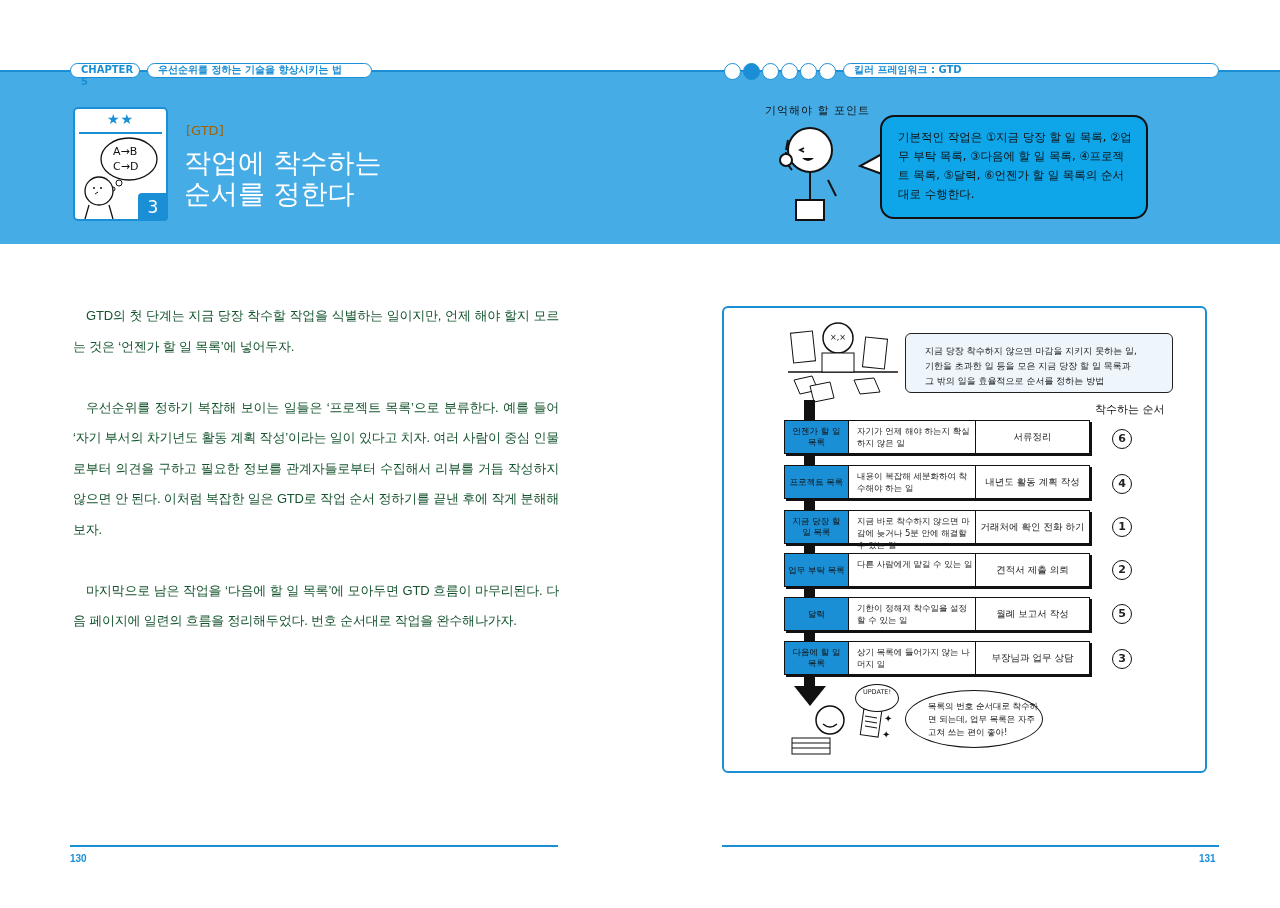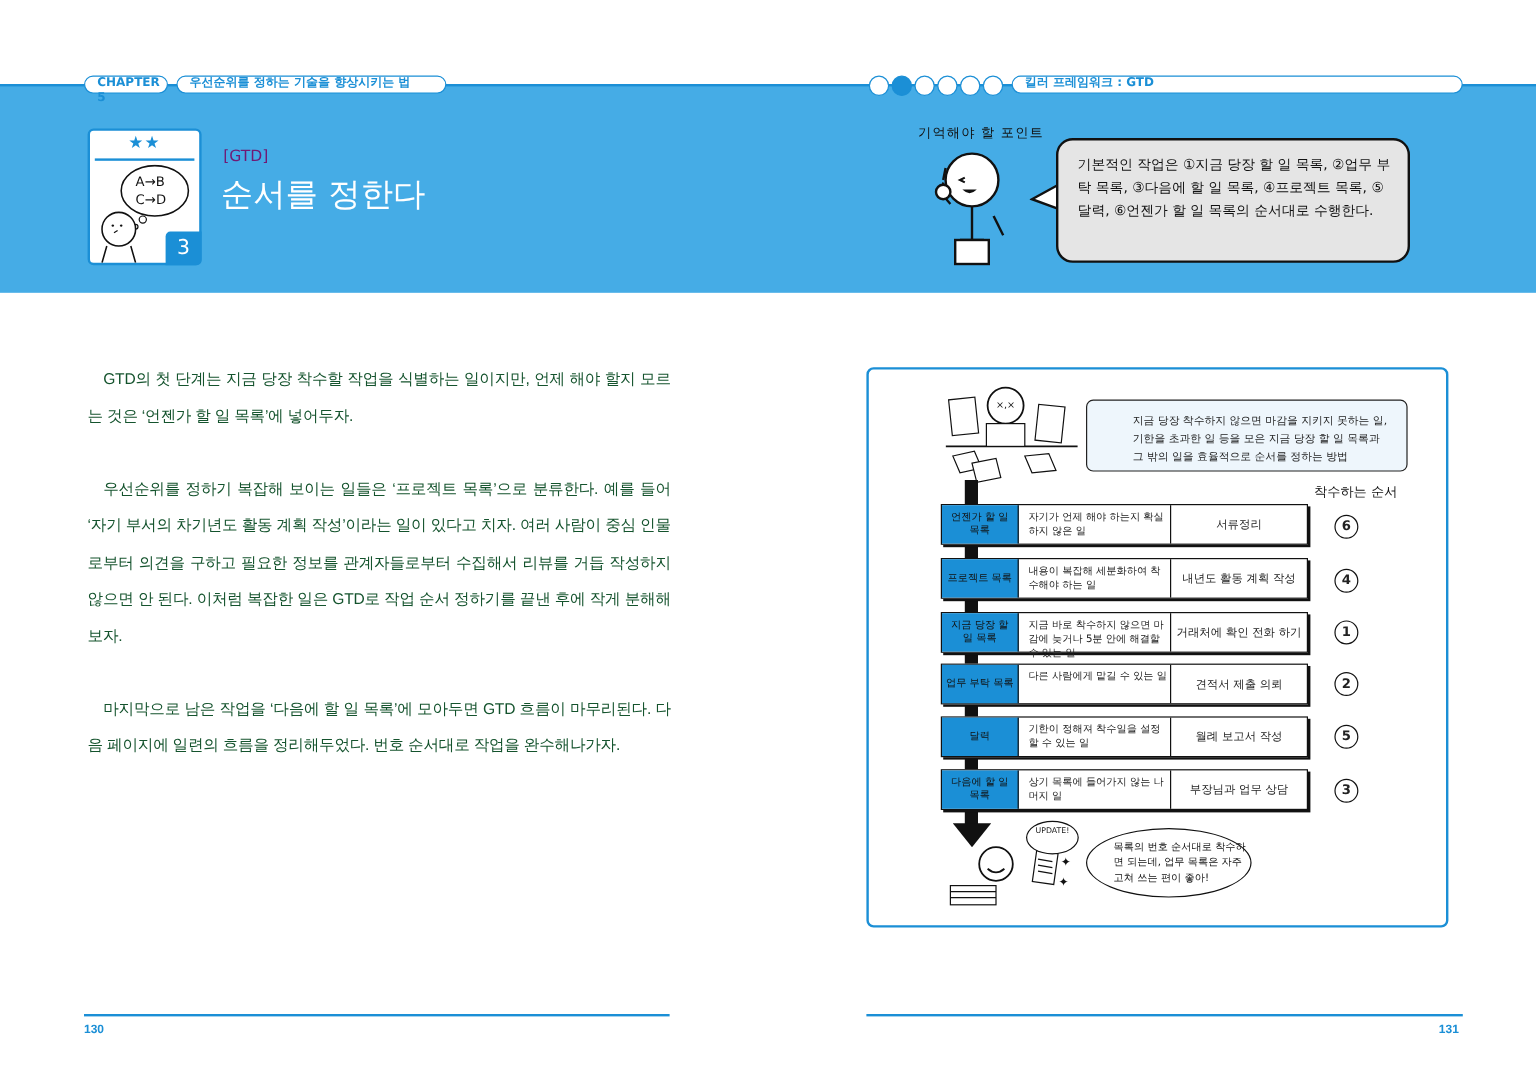--- a/index.html
+++ b/index.html
@@ -21,38 +21,38 @@
   .dot.active { background: #1b8fd6; }
 
   
   .badge { position: absolute; left: 73px; top: 107px; width: 95px; height: 114px; background: #fff; border: 2px solid #1b8fd6; border-radius: 5px; }
   .badge .stars { position: absolute; top: 2px; left: 0; width: 100%; text-align: center; color: #1b8fd6; font-size: 14px; letter-spacing: 1px; }
   .badge .rule { position: absolute; top: 23px; left: 4px; right: 4px; height: 2px; background: #1b8fd6; }
   .badge .num { position: absolute; right: -2px; bottom: -2px; width: 30px; height: 28px; background: #1b8fd6; color: #fff; font-size: 17px;
                  text-align: center; line-height: 28px; border-radius: 4px 0 4px 0; }
   .badge svg { position: absolute; left: 4px; top: 28px; }
 
-  .tag { position: absolute; left: 186px; top: 123px; color: #701a75; font-size: 13px; }
+  .tag { position: absolute; left: 186px; top: 123px; color: #a16207; font-size: 13px; }
   .title { position: absolute; left: 184px; top: 147px; color: #fff; font-size: 27px; line-height: 31px; }
 
   
   .kp-label { position: absolute; left: 765px; top: 103px; font-size: 11px; color: #111; letter-spacing: 1px; }
   .kp-char { position: absolute; left: 772px; top: 120px; }
-  .bubble { position: absolute; left: 880px; top: 115px; width: 295px; height: 104px; background: #e5e5e5; border: 2px solid #111; border-radius: 14px;
+  .bubble { position: absolute; left: 880px; top: 115px; width: 268px; height: 104px; background: #0ea5e9; border: 2px solid #111; border-radius: 14px;
             padding: 11px 14px 0 16px; font-size: 11.5px; line-height: 19px; color: #111; }
   .bubble-tail { position: absolute; left: 858px; top: 152px; }
 
   
   .body { position: absolute; left: 73px; top: 301px; width: 486px; font-family: Liberation Sans, sans-serif; font-size: 13px; line-height: 30.5px; color: #14532d; letter-spacing: -0.2px; }
   .body p { text-indent: 13px; margin-bottom: 30.5px; text-align: justify; }
 
   
   .panel { position: absolute; left: 722px; top: 306px; width: 485px; height: 467px; border: 2px solid #1b8fd6; border-radius: 6px; background: #fff; }
   .scroll { position: absolute; left: 905px; top: 333px; width: 268px; height: 60px; border: 1.5px solid #222; border-radius: 6px; background: #eef6fc;
-            padding: 10px 0 0 38px; font-size: 9px; line-height: 15px; color: #222; }
+            padding: 10px 0 0 19px; font-size: 9px; line-height: 15px; color: #222; }
   .order-label { position: absolute; left: 1095px; top: 402px; font-size: 11px; color: #111; }
   .spine { position: absolute; left: 804px; top: 400px; width: 11px; height: 288px; background: #111; }
   .arrow { position: absolute; left: 794px; top: 686px; width: 0; height: 0; border-left: 16px solid transparent; border-right: 16px solid transparent; border-top: 20px solid #111; }
 
   .row { position: absolute; left: 784px; width: 306px; height: 34px; border: 1.5px solid #111; display: flex; background: #fff; box-shadow: 2px 2px 0 #111; }
   .row .cat { width: 64px; background: #1b8fd6; color: #111; font-size: 8.5px; line-height: 11px; display: flex; align-items: center; justify-content: center; text-align: center; border-right: 1.5px solid #111; padding: 14px 3px; }
   .row .desc { width: 127px; font-size: 8.5px; line-height: 12px; padding: 4px 0 0 8px; border-right: 1.5px solid #111; }
   .row .ex { flex: 1; font-size: 9.5px; display: flex; align-items: center; justify-content: center; text-align: center; }
   .rank { position: absolute; left: 1112px; width: 20px; height: 20px; border: 1.5px solid #111; border-radius: 50%; font-size: 11px; text-align: center; line-height: 17px; font-weight: bold; }
 
@@ -100,20 +100,21 @@
     <circle cx="15" cy="51" r="1" fill="#111"></circle>
     <circle cx="22" cy="51" r="1" fill="#111"></circle>
     <path d="M16 57 l3 -2" stroke="#111"></path>
     <path d="M10 68 L6 82 M30 68 L34 82" stroke="#111" stroke-width="1.3"></path>
   </svg>
   <div class="num">3</div>
 </div>
 
 <div class="tag">[GTD]</div>
 <div class="title">
+  <div>작업에 착수하는</div>
   <div>순서를 정한다</div>
 </div>
 
 <div class="kp-label">기억해야 할 포인트</div>
 <svg class="kp-char" width="80" height="104" viewBox="0 0 80 104">
   <circle cx="38" cy="30" r="22" fill="#fff" stroke="#111" stroke-width="2"></circle>
   <path d="M32 28 l-4 2 l4 2" stroke="#111" fill="none" stroke-width="1.8"></path>
   <path d="M30 38 q6 6 12 0 z" fill="#111"></path>
   <path d="M38 52 L38 80 M28 80 L28 100 M48 80 L48 100 M28 80 L48 80" stroke="#111" stroke-width="2" fill="none"></path>
   <path d="M20 50 q-8 -8 -6 -18 M14 30 l2 -10" stroke="#111" stroke-width="2" fill="none"></path>

